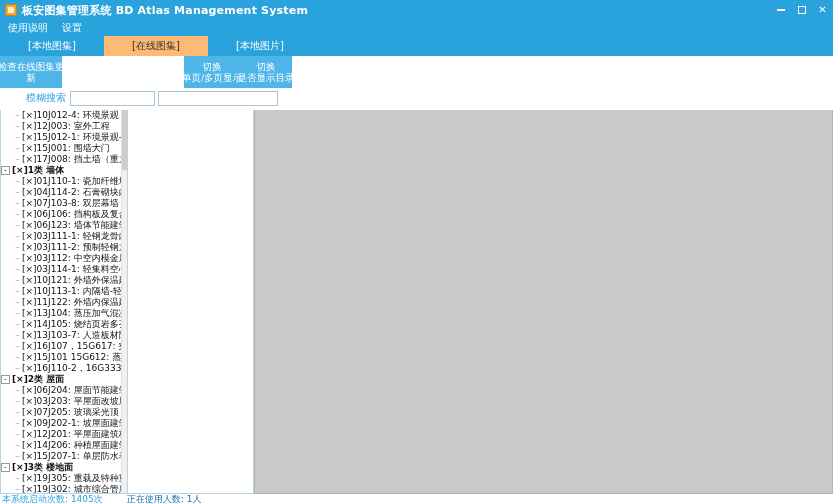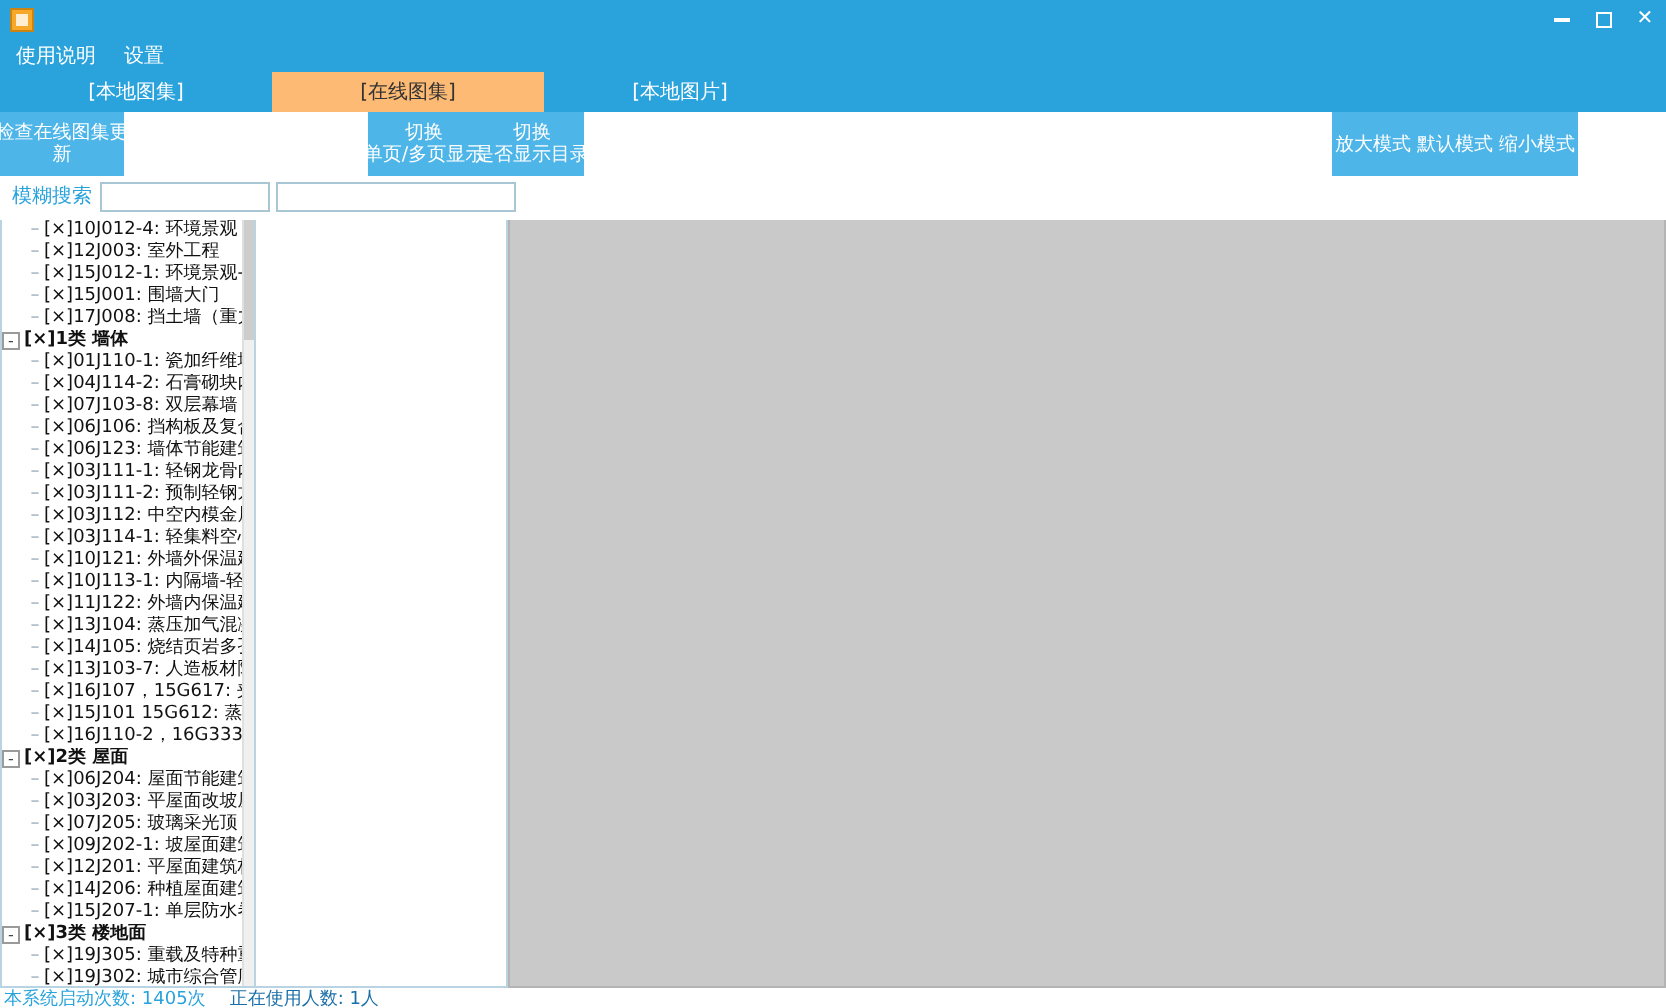--- a/index.html
+++ b/index.html
@@ -81,21 +81,21 @@
 
   
   .tabstrip {
     height: 20px;
     background: #2aa3dc;
     display: flex;
     align-items: stretch;
     position: relative;
   }
   .tab {
-    width: 136px;
+    width: 104px;
     display: flex;
     align-items: center;
     justify-content: center;
     font-size: 10px;
     color: #ffffff;
     white-space: nowrap;
     box-sizing: border-box;
   }
   .tab.active {
     background: #fdba74;
@@ -162,20 +162,21 @@
     align-items: center;
     background: #ffffff;
     position: relative;
   }
   .search-label {
     color: #2aa3dc;
     font-size: 10px;
     padding-left: 6px;
     padding-right: 4px;
     white-space: nowrap;
+    margin-left: 20px;
   }
   .search-input {
     width: 85px;
     height: 15px;
     border: 1px solid #a9c6d4;
     background: #ffffff;
     font-size: 10px;
     box-sizing: border-box;
     outline: none;
     padding: 0 2px;
@@ -305,27 +306,28 @@
     height: 10px;
     background: #ffffff;
     display: flex;
     align-items: center;
     font-size: 9px;
     color: #2aa3dc;
     white-space: nowrap;
     overflow: hidden;
   }
   .statusbar .sb-item { padding-left: 2px; padding-right: 10px; }
-  .statusbar .sb-item.a { color: #1b6fa8; }
+  .statusbar .sb-item.a { color: #1b6fa8; margin-left: 12px; }
 </style>
 </head>
 <body>
 
 <div class="titlebar">
   <span class="app-icon"></span>
+  <span class="title-text">板安图集管理系统 BD Atlas Management System</span>
   <span class="win-btns">
     <span class="win-btn">
         <span class="gmin"></span>
       </span>
     <span class="win-btn">
         <span class="gmax"></span>
       </span>
     <span class="win-btn">✕</span>
   </span>
 </div>
@@ -358,25 +360,20 @@
       <span class="l2">单页/多页显示</span>
     </div>
     <div class="tb-btn" style="width:52px">
       <span>切换</span>
       <span class="l2">是否显示目录</span>
     </div>
   </div>
 
   <div class="tb-spacer"></div>
 
-  <div class="tb-group">
-    <div class="tb-btn" style="width:41px">放大模式</div>
-    <div class="tb-btn" style="width:41px">默认模式</div>
-    <div class="tb-btn" style="width:41px">缩小模式</div>
-  </div>
 
   <div class="tb-gap" style="width:44px"></div>
 
 </div>
 
 <div class="searchrow">
   <span class="search-label">模糊搜索</span>
   <input class="search-input" type="text" placeholder="" style="">
   <span class="search-input2"></span>
 </div>

